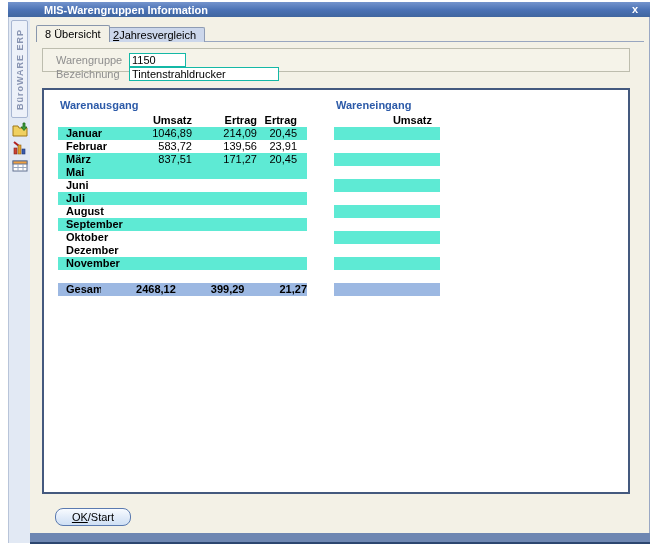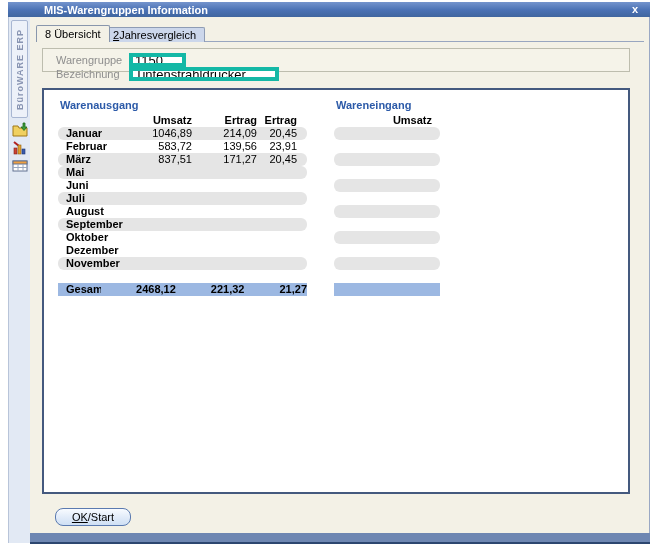--- a/index.html
+++ b/index.html
@@ -66,22 +66,22 @@
   .tab .mn{text-decoration:underline;}
   
   .groupbox{
     position:absolute; left:42px; top:48px; width:588px; height:24px;
     background:#f5f3e9; border:1px solid #bdbdae; box-sizing:border-box;
   }
   .frm-label{
     position:absolute; left:13px; color:#8e8e8e; line-height:12px;
   }
   .frm-input{
-    position:absolute; left:86px; height:14px; border:4px solid #14b8a6;
-    background:#fff; font-family:"Liberation Sans",sans-serif; font-size:13px;
+    position:absolute; left:86px; height:14px; border:1px solid #14b8a6;
+    background:#fff; font-family:"Liberation Sans",sans-serif; font-size:11px;
     padding:0 2px; box-sizing:border-box; color:#000;
   }
   
   .panel{
     position:absolute; left:42px; top:88px; width:588px; height:406px;
     background:#ffffff; border:2px solid #44597e; box-sizing:border-box;
   }
   .sec-title{
     position:absolute; top:9px; color:#2c5aa8; font-weight:bold;
   }
@@ -93,21 +93,21 @@
   }
   .thead-right, .rows-right, .trow-total-right{
     position:absolute; left:290px; width:106px;
   }
   .thead-left{top:24px;} .thead-right{top:24px;}
   .rows-left{top:37px;}  .rows-right{top:37px;}
   .trow-total-left{top:193px;gap:35px;} .trow-total-right{top:193px;}
   .trow{
     display:flex; height:13px; line-height:13px; font-size:11px;
   }
-  .trow.striped{background:#e5e5e5;border-radius:6px;}
+  .trow.striped{background:#5eead4;}
   .trow.total{background:#9cb8e2; font-weight:bold;}
   .c-month{width:80px; padding-left:8px; font-weight:bold; box-sizing:border-box; overflow:hidden; white-space:nowrap;}
   .c-umsatz{width:54px; text-align:right;}
   .c-ertrag{width:65px; text-align:right;}
   .c-pct{width:40px; text-align:right;}
   .c-we{flex:1; text-align:right; padding-right:8px;}
   .thead .c-month{font-weight:bold;}
   .thead span{font-weight:bold;}
   
   .ok-btn{
@@ -291,21 +291,21 @@
           <span class="c-we"></span>
         </div>
         <div class="trow">
           <span class="c-we"></span>
         </div>
       </div>
 
     <div class="trow total trow-total-left">
       <span class="c-month">Gesamt</span>
       <span class="c-umsatz">2468,12</span>
-      <span class="c-ertrag">221,32</span>
+      <span class="c-ertrag">399,29</span>
       <span class="c-pct">21,27</span>
     </div>
     <div class="trow total trow-total-right">
       <span class="c-we"></span>
     </div>
   </div>
 
   <button class="ok-btn">
     <span><span class="mn">OK</span><span>/Start</span></span>
   </button>

